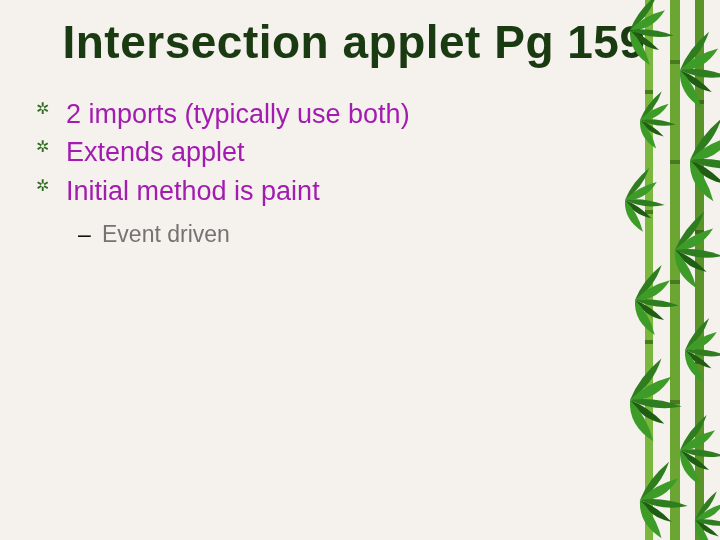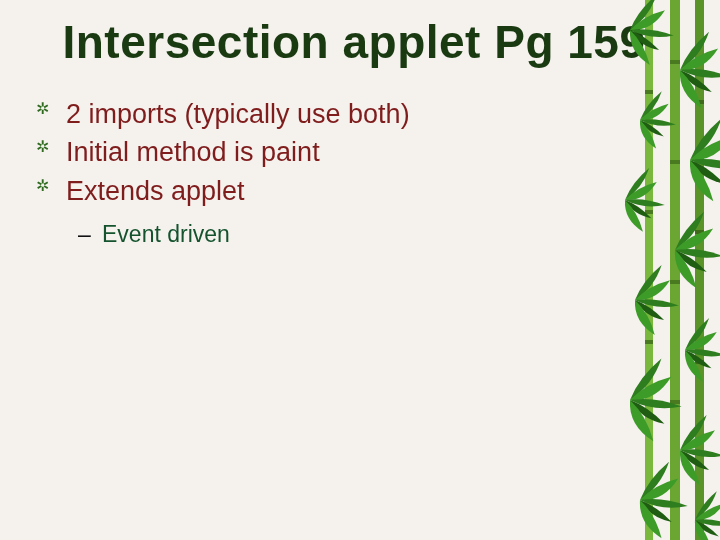--- a/index.html
+++ b/index.html
@@ -37,41 +37,41 @@
     padding-left: 4px;
     max-width: 560px;
   }
   ul.level1 {
     list-style: none;
   }
   ul.level1 > li {
     position: relative;
     padding-left: 34px;
     font-size: 27px;
-    color: #7f1d1d;
+    color: #a21caf;
     line-height: 1.35;
     margin-bottom: 2px;
   }
   ul.level1 > li::before {
     content: "✲";
     position: absolute;
     left: 4px;
     top: 2px;
     font-size: 16px;
     color: #2e6b1f;
   }
   ul.level2 {
     list-style: none;
     margin: 10px 0 16px 0;
   }
   ul.level2 > li {
     position: relative;
     padding-left: 70px;
     font-size: 23px;
-    color: #14532d;
+    color: #737373;
     line-height: 1.35;
   }
   ul.level2 > li::before {
     content: "–";
     position: absolute;
     left: 46px;
     top: 0;
     color: #111;
   }
 </style>
@@ -126,21 +126,21 @@
     <use href="#cluster" transform="translate(160 450) scale(1.1)"></use>
     <use href="#cluster" transform="translate(120 500) scale(1.2)"></use>
     <use href="#cluster" transform="translate(175 520) scale(0.9)"></use>
   </svg>
 
   <h1 class="title">Intersection applet Pg 159</h1>
 
   <div class="content">
     <ul class="level1">
       <li>2 imports (typically use both)</li>
+      <li>Extends applet</li>
       <li>Initial method is paint</li>
-      <li>Extends applet</li>
     </ul>
     <ul class="level2">
       <li>Event driven</li>
     </ul>
   </div>
 
 </div>
 
 </body></html>

